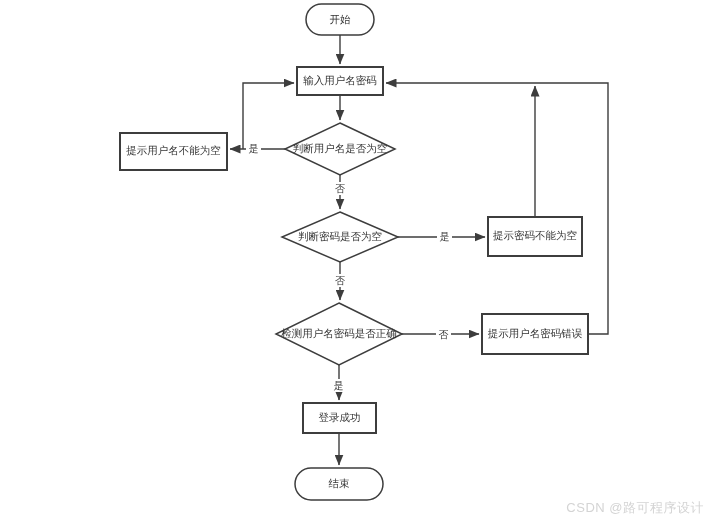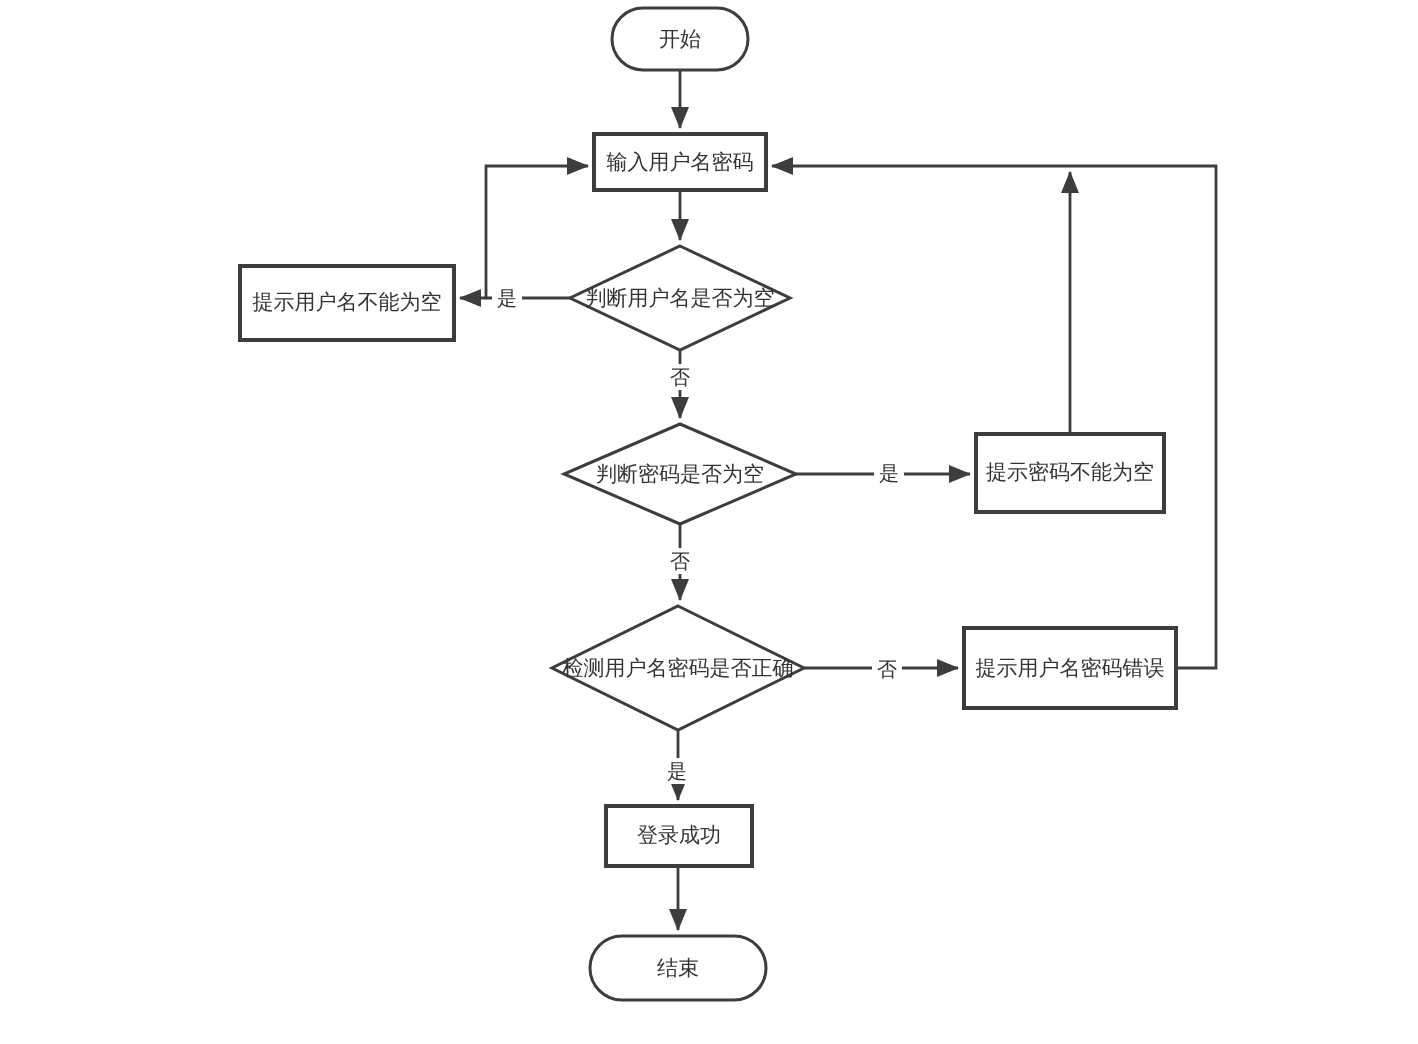--- a/index.html
+++ b/index.html
@@ -106,13 +106,14 @@
     <rect class="node-shape rect-node" x="482" y="314" width="106" height="40"></rect>
     <text x="535" y="335">提示用户名密码错误</text>
 
     <rect class="node-shape rect-node" x="303" y="403" width="73" height="30"></rect>
     <text x="339.5" y="418.5">登录成功</text>
 
     <rect class="node-shape terminal-node" x="295" y="468" width="88" height="32" rx="16" ry="16"></rect>
     <text x="339" y="485">结束</text>
   </svg>
 
+  <div class="watermark">CSDN @路可程序设计</div>
 </div>
 
 </body></html>

